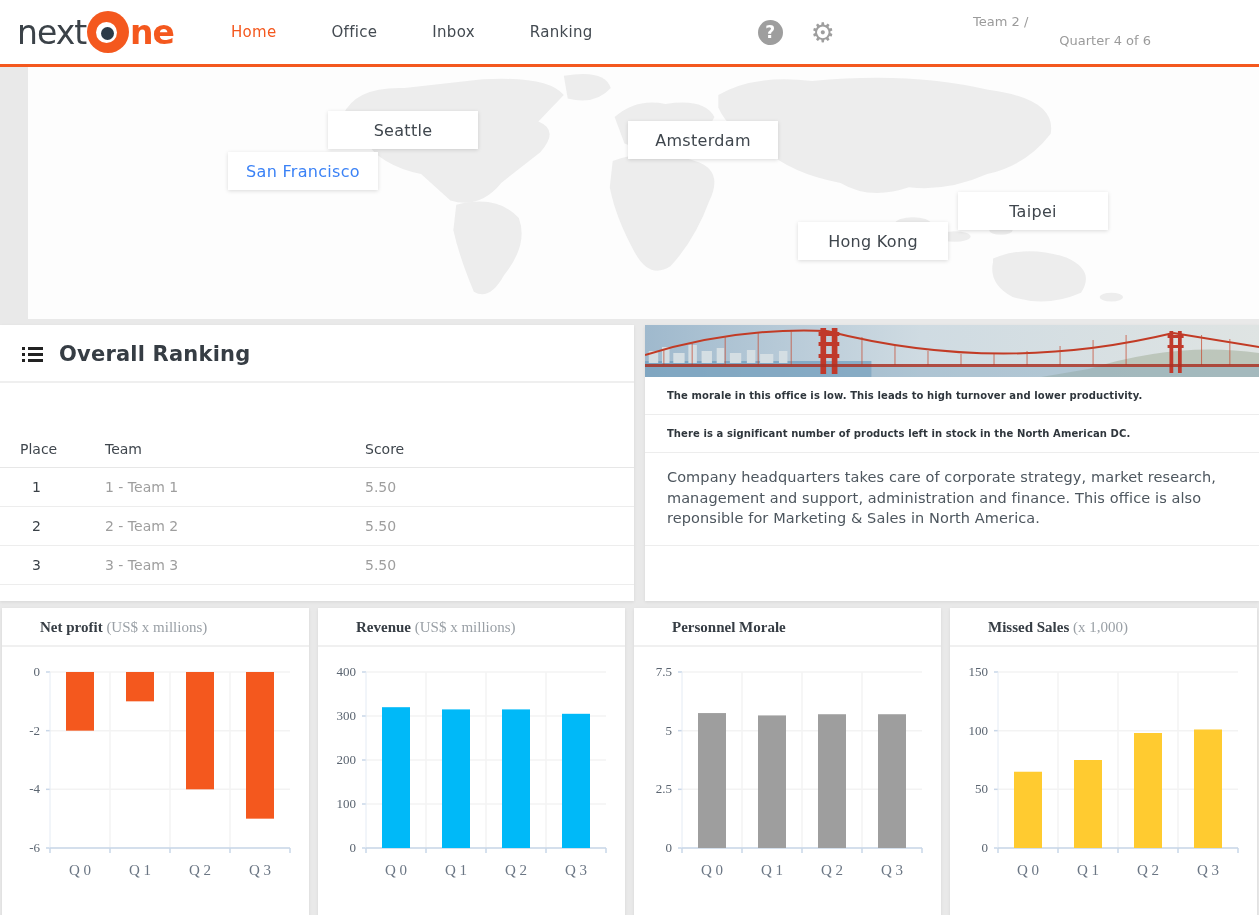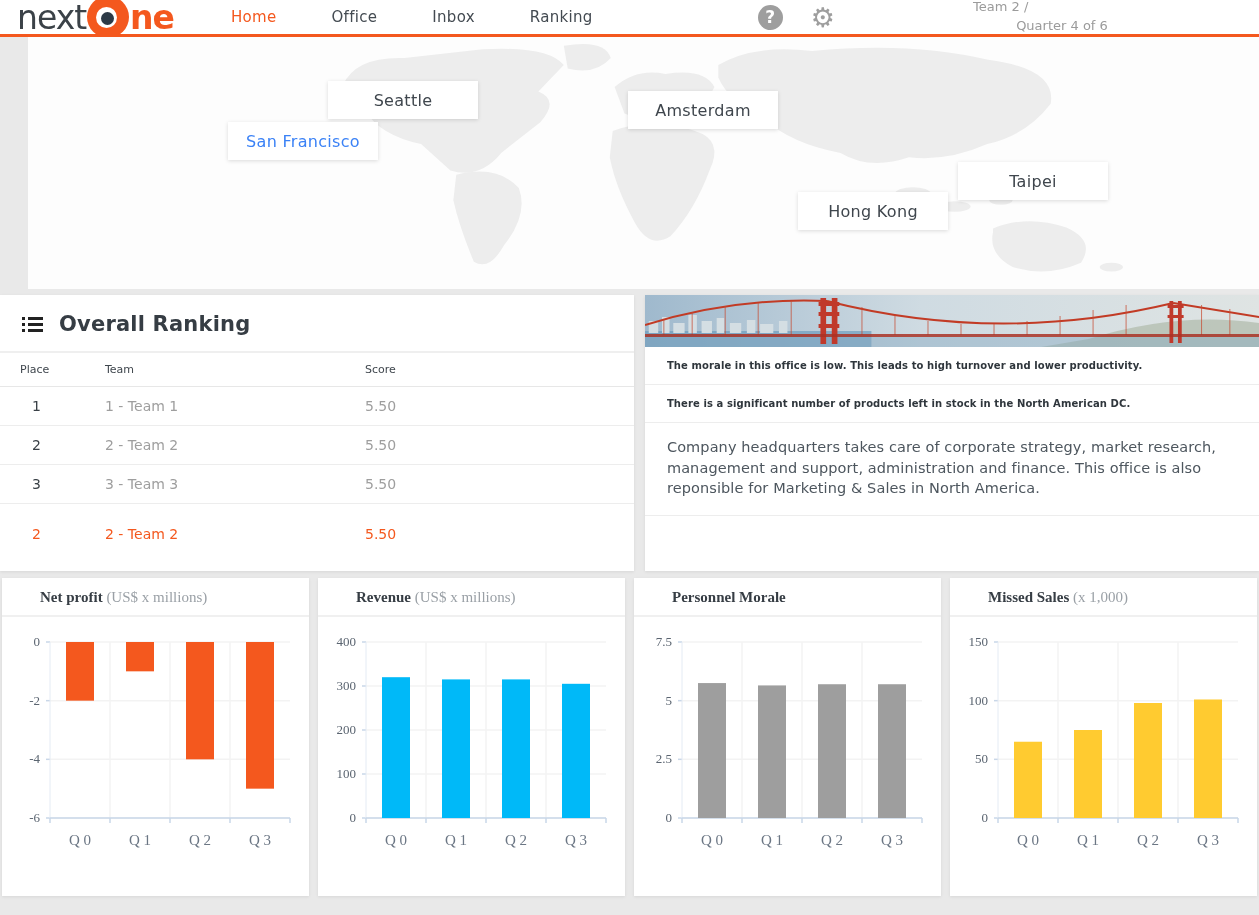--- a/index.html
+++ b/index.html
@@ -3,21 +3,21 @@
 <meta charset="utf-8">
 <style>
   * { margin:0; padding:0; box-sizing:border-box; }
   html,body { width:1259px; height:915px; }
   body {
     font-family:"DejaVu Sans","Liberation Sans",sans-serif;
     background:#e9e9e9; color:#3a4147; overflow:hidden;
   }
   
   .navbar {
-    height:37px; background:#fff; border-bottom:3px solid #f4581e;
+    height:67px; background:#fff; border-bottom:3px solid #f4581e;
     display:flex; align-items:center; padding:0 0 0 17px;
   }
   .logo { display:flex; align-items:center; cursor:pointer; }
   .logo-next { font-size:33px; color:#3b4248; letter-spacing:-1px; }
   .logo-o {
     width:42px; height:42px; border-radius:50%; background:#f4581e;
     position:relative; margin:0 1px;
   }
   .logo-o::before {
     content:""; position:absolute; width:21px; height:21px; border-radius:50%;
@@ -32,21 +32,21 @@
   .nav-item { font-size:15px; color:#434a51; cursor:pointer; letter-spacing:.3px; }
   .nav-item.active { color:#f4581e; }
   .nav-right { margin-left:auto; display:flex; align-items:center; gap:28px; }
   .help-icon {
     width:25px; height:25px; border-radius:50%; background:#9e9e9e; color:#fff;
     font-size:17px; font-weight:bold; display:flex; align-items:center; justify-content:center;
     cursor:pointer;
   }
   .gear-icon { font-size:27px; color:#9e9e9e; cursor:pointer; line-height:1; }
   .nav-status { margin-left:110px; margin-right:108px; font-size:13px; color:#9b9b9b; line-height:1.45; width:178px; }
-  .nav-status .l2 { text-align:center; }
+  .nav-status .l2 { text-align:right; }
   
   .map-section { position:relative; height:252px; background:#fdfdfd; overflow:hidden;margin-left:28px; }
   .map-section svg.world { position:absolute; inset:0; width:100%; height:100%; }
   .city-card {
     position:absolute; width:150px; height:38px; background:#fff;
     box-shadow:0 1px 4px rgba(0,0,0,.14); display:flex; align-items:center; justify-content:center;
     font-size:16px; color:#3f464d; letter-spacing:.3px; cursor:pointer;
   }
   .city-card.active { color:#3b82f6; }
   
@@ -54,21 +54,21 @@
   .card { background:#fff; box-shadow:0 1px 3px rgba(0,0,0,.08); }
   .ranking-panel { width:672px; }
   .rank-head { display:flex; align-items:center; gap:16px; padding:17px 22px 15px; border-bottom:2px solid #efefef; }
   .list-icon { display:flex; flex-direction:column; gap:3px; }
   .list-icon i { display:flex; gap:3px; align-items:center; }
   .list-icon i::before { content:""; width:3px; height:3px; background:#222; }
   .list-icon i::after { content:""; width:15px; height:3px; background:#222; }
   .rank-title { font-size:21px; font-weight:bold; color:#363d44; letter-spacing:.2px; }
   .rank-grid { display:grid; grid-template-columns:85px 260px 1fr; padding:0 0 0 20px; align-items:center; }
   .rank-cols { border-bottom:1px solid #e7e7e7; }
-  .rank-cols span { font-size:11px; color:#3f464d; padding:10px 0; }
+  .rank-cols span { font-size:14px; color:#3f464d; padding:10px 0;margin-top:48px; }
   .rank-row { border-bottom:1px solid #ededed; }
   .rank-row span { font-size:14px; padding:11px 0; }
   .rank-row .c-place { color:#3a4147; padding-left:12px; }
   .rank-row .c-team, .rank-row .c-score { color:#9e9e9e; }
   .rank-row.highlight { border-bottom:none; margin-top:7px; }
   .rank-row.highlight span { color:#f4581e; padding:15px 0; }
   .rank-row.highlight .c-place { padding-left:12px; }
   
   .info-panel { width:651px; display:flex; flex-direction:column; }
   .banner { height:52px; overflow:hidden; flex:0 0 auto; }

